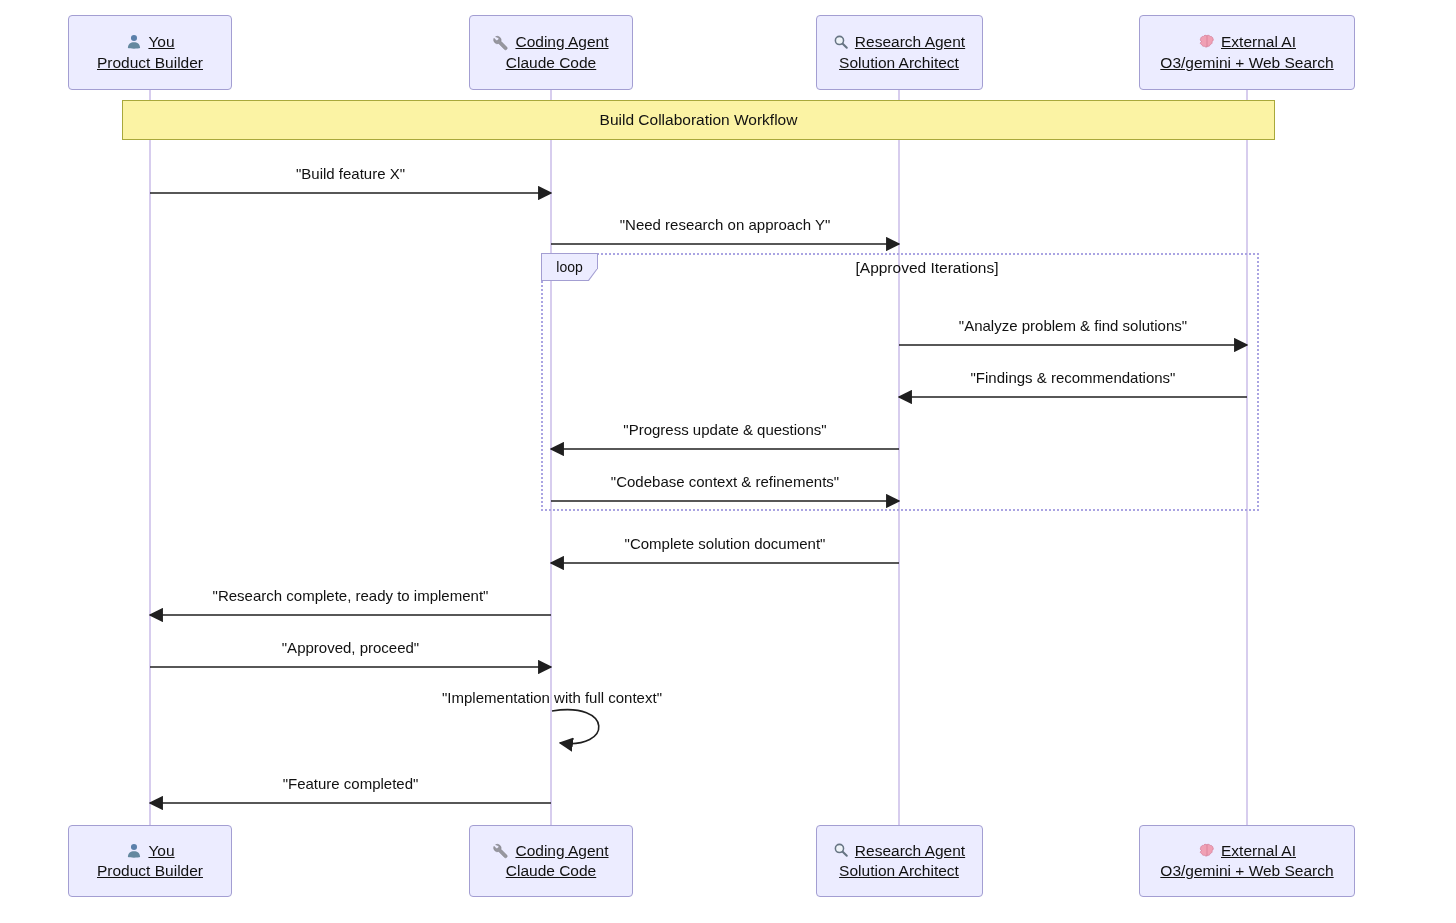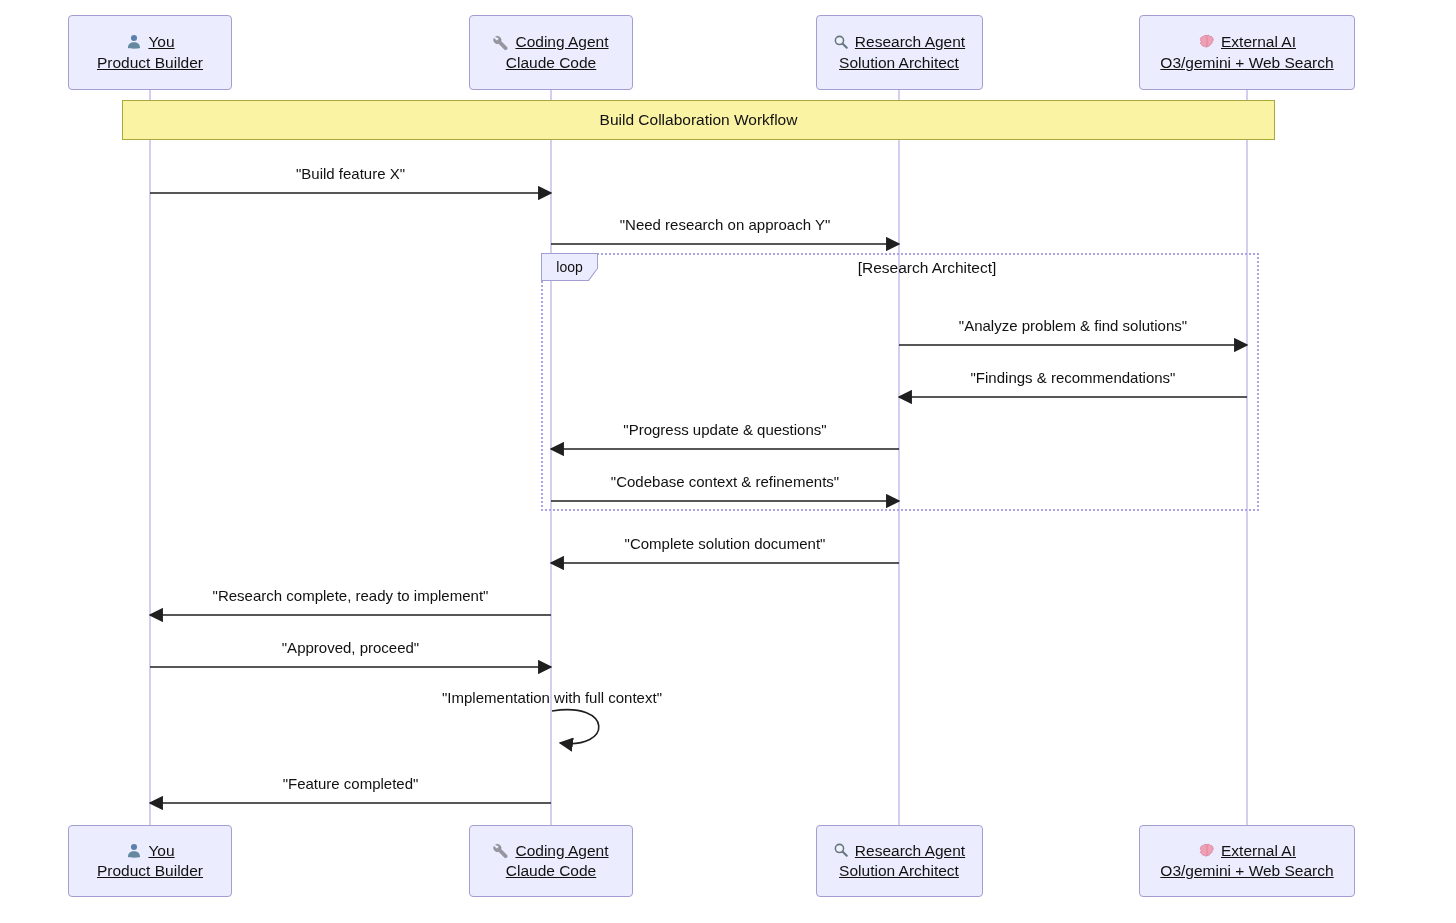--- a/index.html
+++ b/index.html
@@ -41,21 +41,21 @@
 <div class="stage">
 
   <div class="banner">
     <span>Build Collaboration Workflow</span>
   </div>
 
   <div class="loopbox" id="loopbox" style="left: 541px; top: 253px; width: 718px; height: 258px;">
     <div class="loop-tag">
       <div class="loop-tag-inner">loop</div>
     </div>
-    <div class="loop-title">[Research Architect]</div>
+    <div class="loop-title">[Approved Iterations]</div>
   </div>
 
   <svg class="overlay" id="arrows" width="1456" height="923">
     <defs>
       <marker id="arrowhead" viewBox="0 0 10 10" refX="9" refY="5" markerWidth="9" markerHeight="9" orient="auto-start-reverse">
         <path d="M0 0 L10 5 L0 10 z" fill="#1f1f1f"></path>
       </marker>
     </defs>
   <line x1="150" y1="193" x2="551" y2="193" stroke="#1f1f1f" stroke-width="1.6" marker-end="url(#arrowhead)"></line>
       <line x1="551" y1="244" x2="899" y2="244" stroke="#1f1f1f" stroke-width="1.6" marker-end="url(#arrowhead)"></line>

